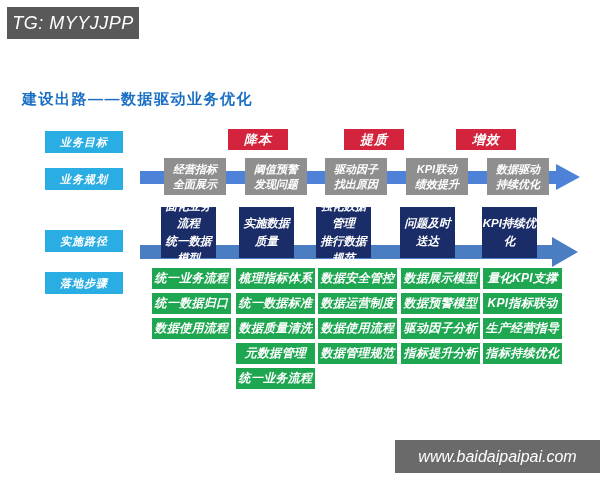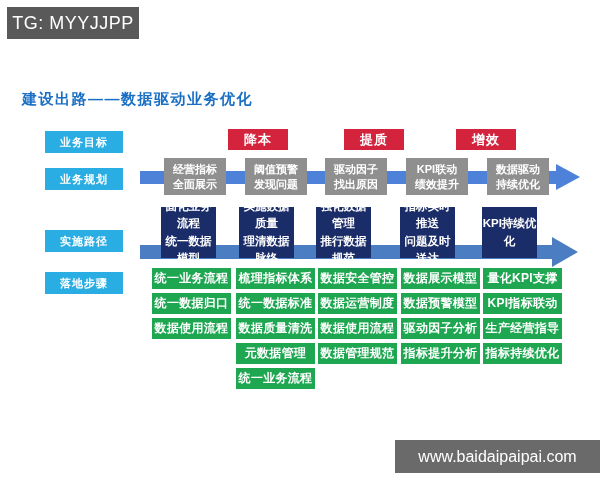--- a/index.html
+++ b/index.html
@@ -2,21 +2,21 @@
 <html style="--cyan: #29ade3; --red: #d4243d; --gray-box: #8f8f8f; --arrow-blue: #4d82d8; --navy: #1b2d68; --arrow-steel: #4b7dc2; --green: #1fa651; --title-blue: #1a6fc4; --header-bg: #595959; --footer-bg: #6a6a6a;"><head>
 <meta charset="utf-8">
 <style>
   html,body{margin:0;padding:0;}
   body{
     width:600px;height:480px;position:relative;overflow:hidden;
     background:#ffffff;
     font-family:"Liberation Sans","DejaVu Sans",sans-serif;
   }
   .abs{position:absolute;box-sizing:border-box;}
-  .flexc{display:flex;align-items:center;justify-content:center;text-align:center;}
+  .flexc{display:flex;align-items:center;justify-content:center;text-align:center;font-style:italic;}
 
   
   .header-badge{
     left:7px;top:7px;width:132px;height:32px;
     background:var(--header-bg);color:#fff;font-size:18px;letter-spacing:.5px;
   }
   .footer-bar{
     left:395px;top:440px;width:205px;height:33px;
     background:var(--footer-bg);color:#fff;font-size:16px;
   }
@@ -105,28 +105,26 @@
 
 <div class="hbar" style="left:140px;top:245px;width:412px;height:14px;background:var(--arrow-steel);"></div>
 <div class="ahead" style="left:552px;top:237px;border-width:15px 0 15px 26px;border-color:transparent transparent transparent var(--arrow-steel);"></div>
 
 <div class="abs flexc path-box" style="left:161px">
   <span>固化业务流程</span>
   <span>统一数据模型</span>
 </div>
 <div class="abs flexc path-box" style="left:239px">
   <span>实施数据质量</span>
-  <span>理清数据脉络</span>
 </div>
 <div class="abs flexc path-box" style="left:316px">
   <span>强化数据管理</span>
   <span>推行数据规范</span>
 </div>
 <div class="abs flexc path-box" style="left:400px">
-  <span>指标实时推送</span>
   <span>问题及时送达</span>
 </div>
 <div class="abs flexc path-box" style="left:482px">
   <span>KPI持续优化</span>
 </div>
 
 <div class="abs flexc step-box" style="left:152px;top:268px">统一业务流程</div>
 <div class="abs flexc step-box" style="left:152px;top:293px">统一数据归口</div>
 <div class="abs flexc step-box" style="left:152px;top:318px">数据使用流程</div>
 

